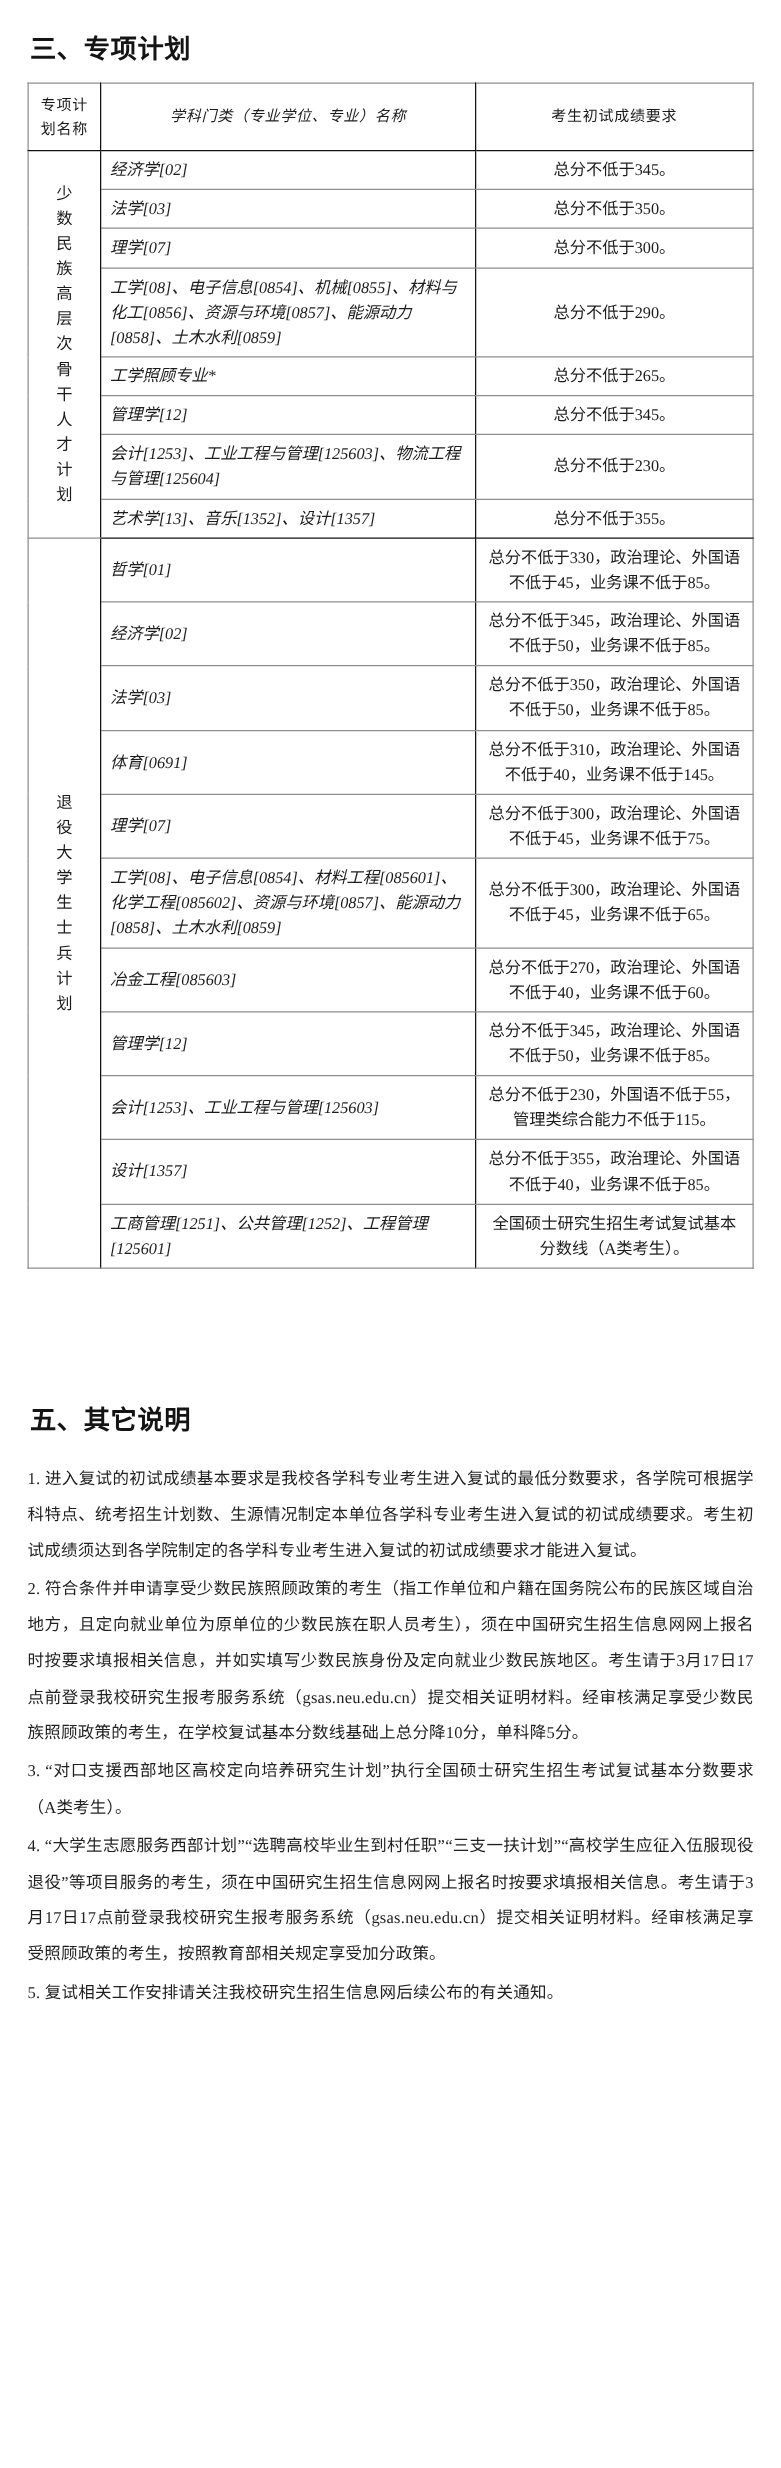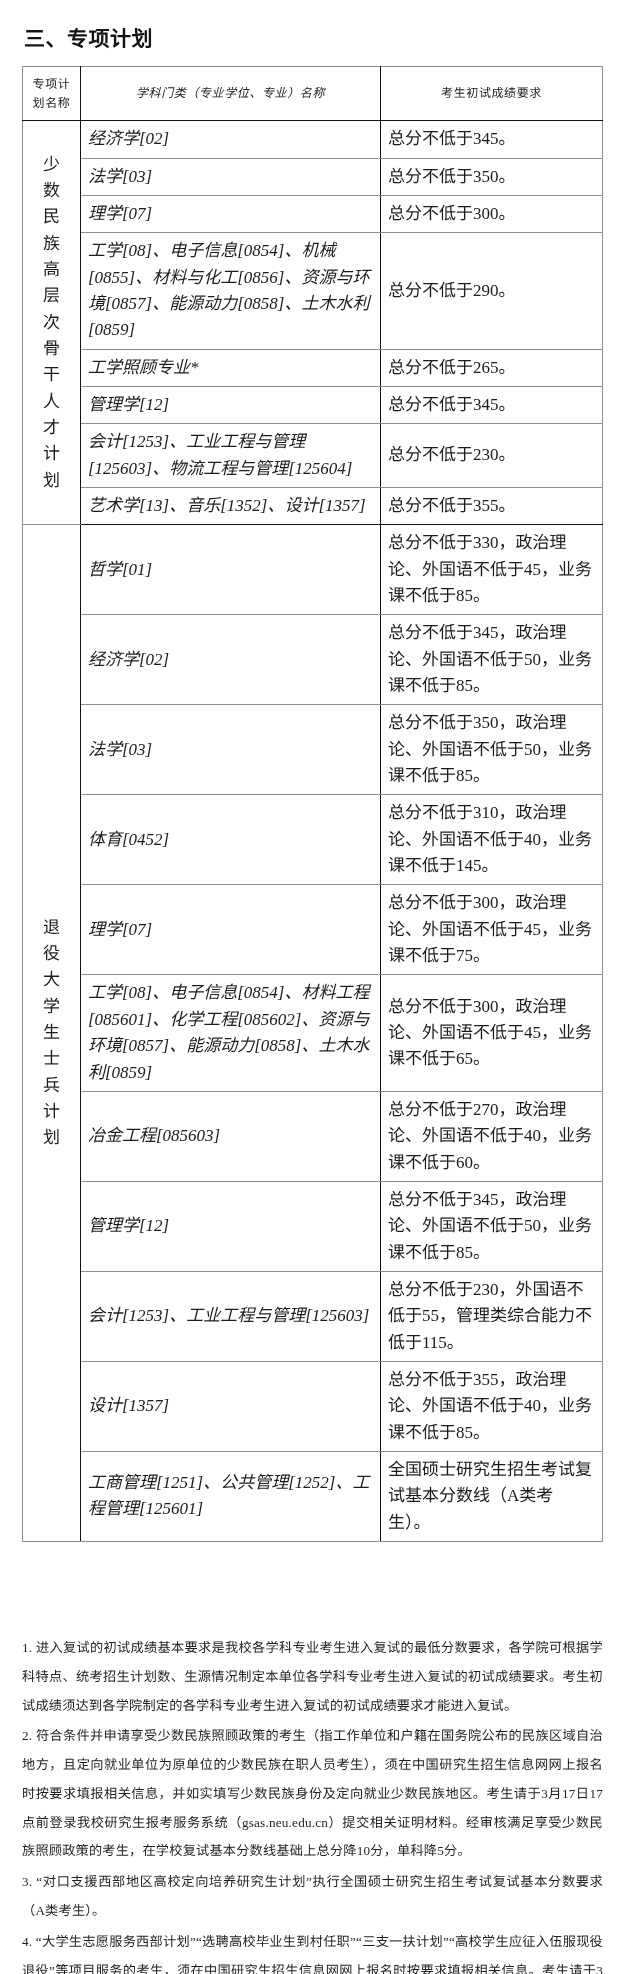--- a/index.html
+++ b/index.html
@@ -37,21 +37,21 @@
     border-collapse: collapse;
     width: 100%;
     table-layout: fixed;
     border: 1.6px solid #111;
     background: #fff;
   }
   table.score-table th,
   table.score-table td {
     border: 1px solid #8e8e8e;
     padding: 5px 7px;
-    font-size: 17px;
+    font-size: 13px;
     line-height: 1.55;
     vertical-align: middle;
     color: #1b1b1b;
   }
   table.score-table thead th {
     font-weight: normal;
     text-align: center;
     border-bottom: 1.6px solid #111;
     padding: 8px 6px;
     font-size: 12px;
@@ -82,21 +82,21 @@
     font-size: 11.5px;
     letter-spacing: 0;
     padding: 4px 2px;
     word-break: break-all;
   }
   .vlabel span {
     display: block;
   }
 
   .cell-subject { text-align: left; }
-  .cell-req { text-align: left; }
+  .cell-req { text-align: center; }
 
   .header-title-a { line-height: 1.5; margin-left: 28px; }
 
   
   .notes { padding-top: 6px; }
   .note-p {
     font-size: 13.2px;
     line-height: 2.18;
     text-align: justify;
     text-justify: inter-ideograph;
@@ -189,21 +189,21 @@
       </tr>
       <tr>
         <td class="col-b cell-subject">经济学[02]</td>
         <td class="col-c cell-req">总分不低于345，政治理论、外国语不低于50，业务课不低于85。</td>
       </tr>
       <tr>
         <td class="col-b cell-subject">法学[03]</td>
         <td class="col-c cell-req">总分不低于350，政治理论、外国语不低于50，业务课不低于85。</td>
       </tr>
       <tr>
-        <td class="col-b cell-subject">体育[0452]</td>
+        <td class="col-b cell-subject">体育[0691]</td>
         <td class="col-c cell-req">总分不低于310，政治理论、外国语不低于40，业务课不低于145。</td>
       </tr>
       <tr>
         <td class="col-b cell-subject">理学[07]</td>
         <td class="col-c cell-req">总分不低于300，政治理论、外国语不低于45，业务课不低于75。</td>
       </tr>
       <tr>
         <td class="col-b cell-subject">工学[08]、电子信息[0854]、材料工程[085601]、化学工程[085602]、资源与环境[0857]、能源动力[0858]、土木水利[0859]</td>
         <td class="col-c cell-req">总分不低于300，政治理论、外国语不低于45，业务课不低于65。</td>
       </tr>
@@ -229,20 +229,21 @@
       </tr>
     </tbody>
   </table>
 
   <div class="spacer-lg"></div>
 
 
 
   <div class="spacer-sm"></div>
 
+  <h2 class="section-heading tight">五、其它说明</h2>
 
   <div class="notes">
     <p class="note-p">1. 进入复试的初试成绩基本要求是我校各学科专业考生进入复试的最低分数要求，各学院可根据学科特点、统考招生计划数、生源情况制定本单位各学科专业考生进入复试的初试成绩要求。考生初试成绩须达到各学院制定的各学科专业考生进入复试的初试成绩要求才能进入复试。</p>
     <p class="note-p">2. 符合条件并申请享受少数民族照顾政策的考生（指工作单位和户籍在国务院公布的民族区域自治地方，且定向就业单位为原单位的少数民族在职人员考生），须在中国研究生招生信息网网上报名时按要求填报相关信息，并如实填写少数民族身份及定向就业少数民族地区。考生请于3月17日17点前登录我校研究生报考服务系统（gsas.neu.edu.cn）提交相关证明材料。经审核满足享受少数民族照顾政策的考生，在学校复试基本分数线基础上总分降10分，单科降5分。</p>
     <p class="note-p">3. “对口支援西部地区高校定向培养研究生计划”执行全国硕士研究生招生考试复试基本分数要求（A类考生）。</p>
     <p class="note-p">4. “大学生志愿服务西部计划”“选聘高校毕业生到村任职”“三支一扶计划”“高校学生应征入伍服现役退役”等项目服务的考生，须在中国研究生招生信息网网上报名时按要求填报相关信息。考生请于3月17日17点前登录我校研究生报考服务系统（gsas.neu.edu.cn）提交相关证明材料。经审核满足享受照顾政策的考生，按照教育部相关规定享受加分政策。</p>
     <p class="note-p">5. 复试相关工作安排请关注我校研究生招生信息网后续公布的有关通知。</p>
   </div>
 
 </div>

